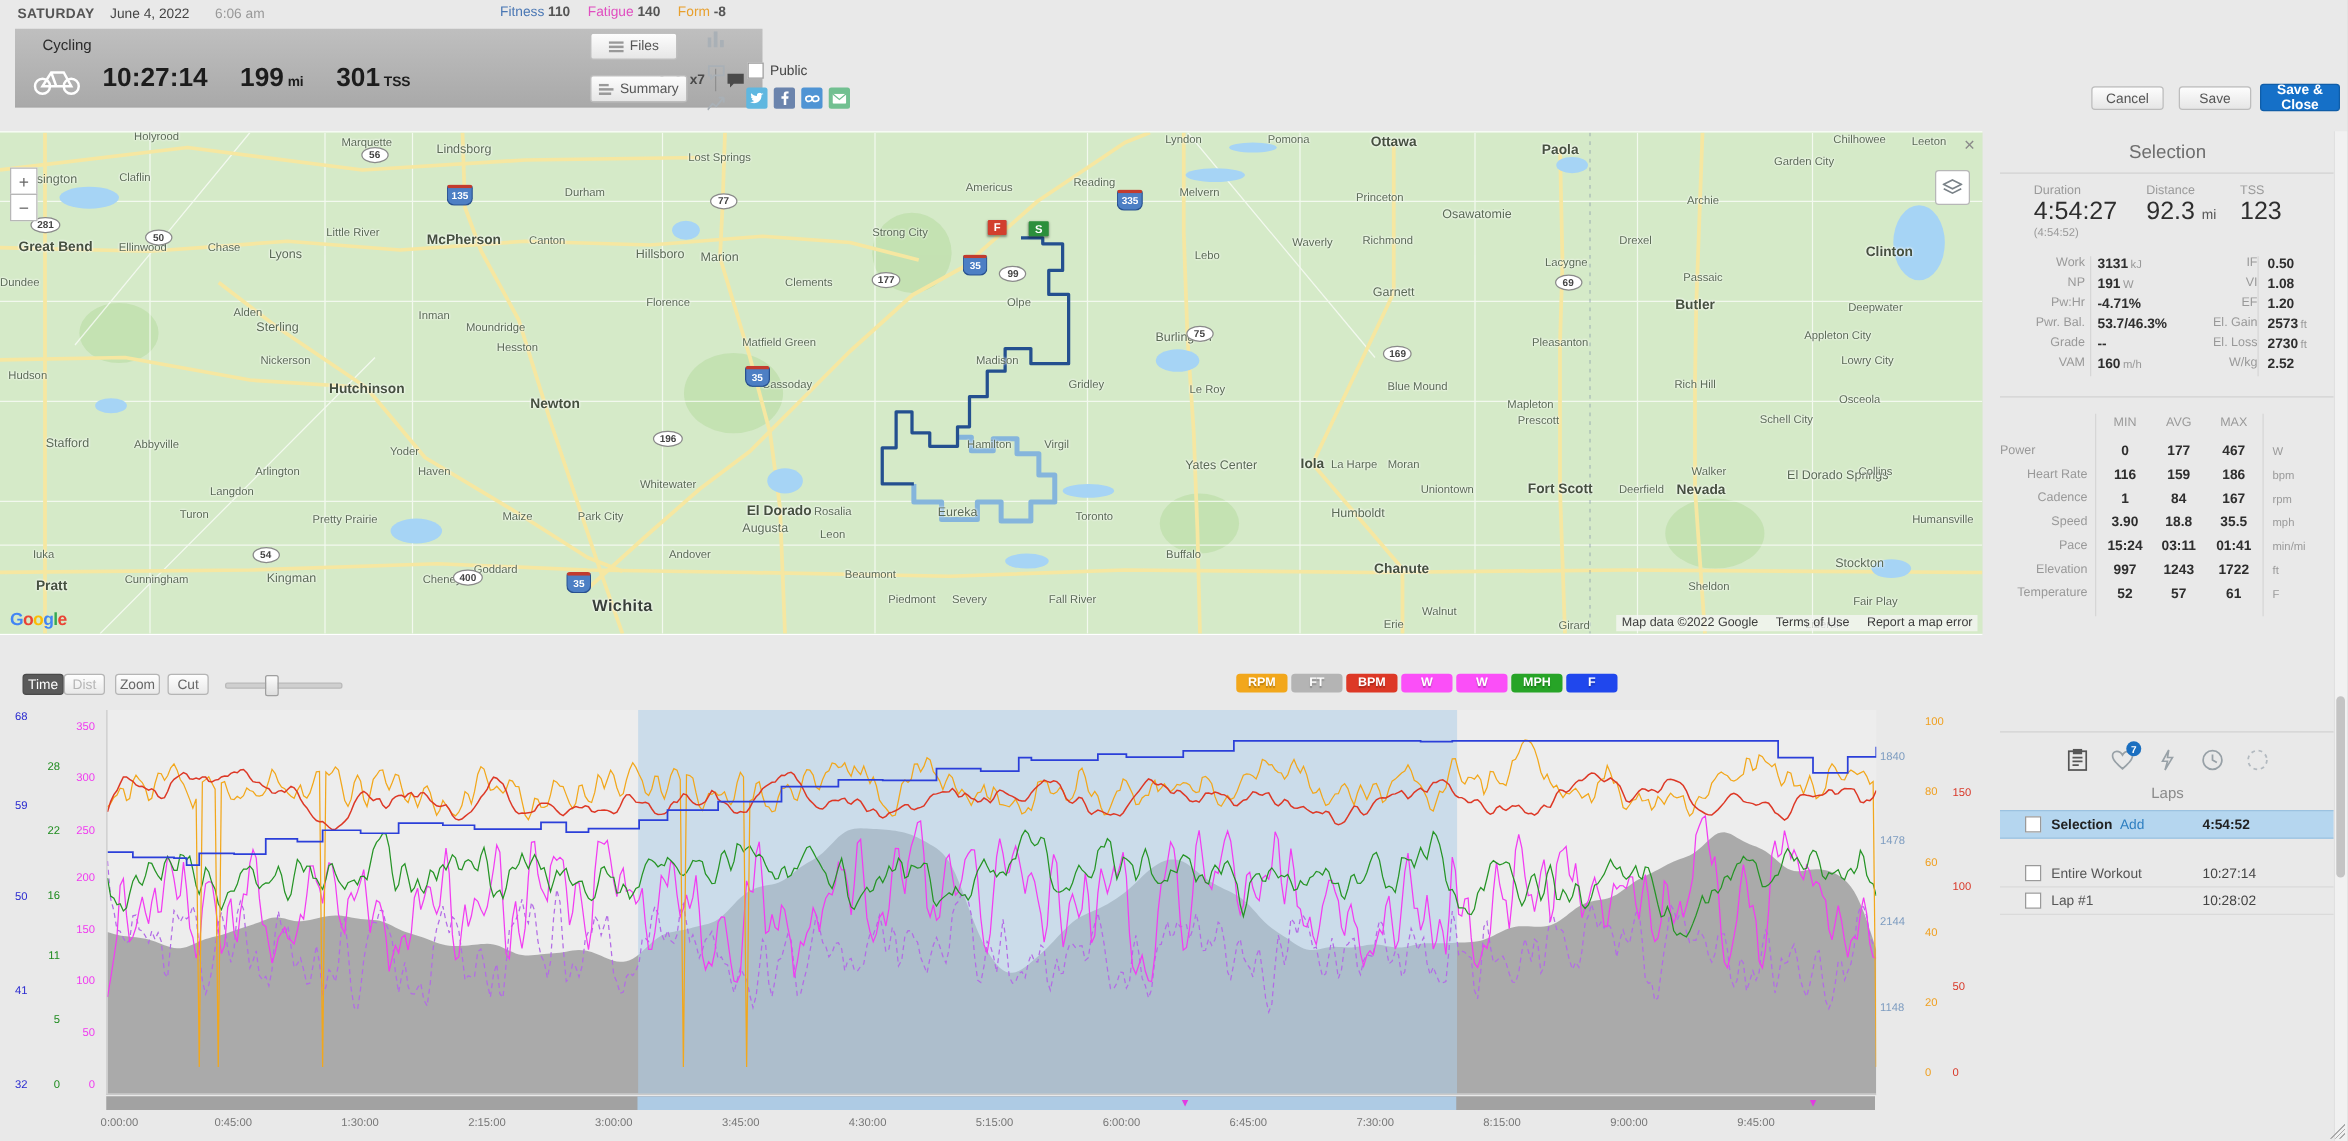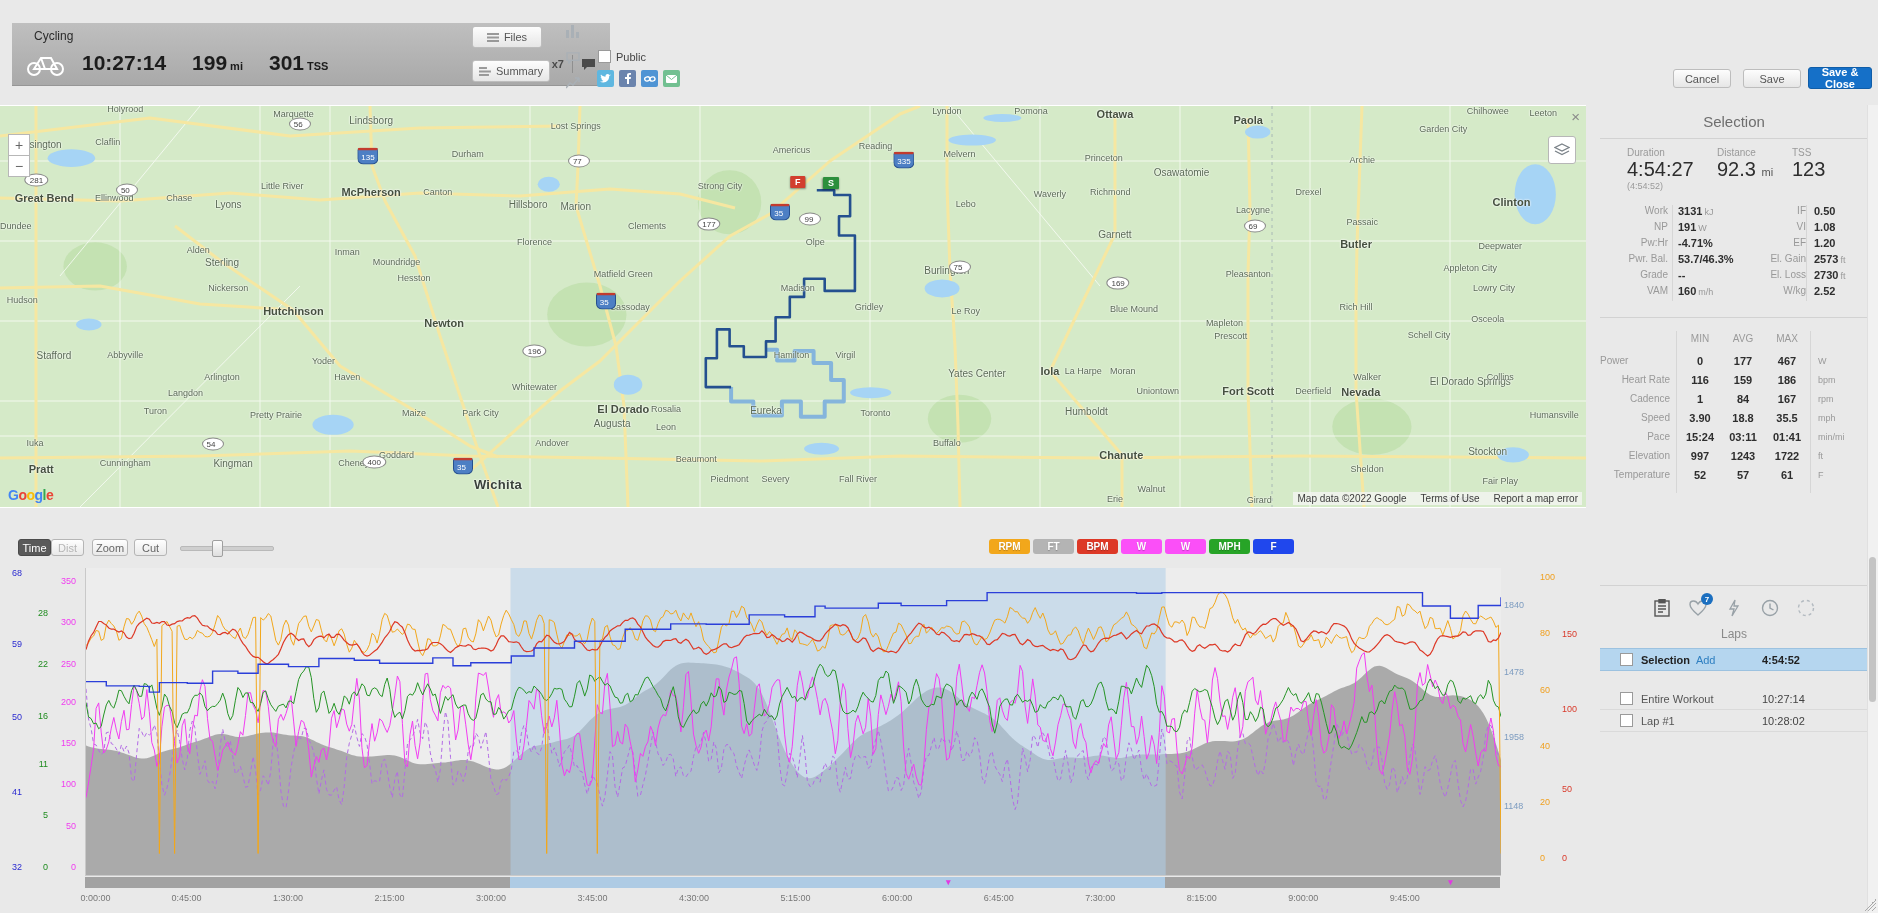--- a/index.html
+++ b/index.html
@@ -32,21 +32,21 @@
   .social{position:absolute;left:597px;top:70px;display:flex;gap:5px;}
   .soc{width:17px;height:17px;border-radius:2px;display:flex;align-items:center;justify-content:center;}
   .saveclose{background:#1570c8 !important;border:1px solid #0f5da8 !important;color:#fff !important;font-weight:bold;}
   
   .map{position:absolute;left:0;top:105px;width:1586px;height:401px;background:#d5eac8;overflow:hidden;border-top:1px solid #fff;border-bottom:1px solid #fff;}
   .map svg.base{position:absolute;left:0;top:0;}
   .mlabel{position:absolute;transform:translate(-50%,-50%);white-space:nowrap;color:#5a6a55;
           text-shadow:0 0 2px #fff,0 0 2px #fff;pointer-events:none;}
   .ml0{font-size:9px;} .ml1{font-size:10px;} .ml2{font-size:11px;color:#45503f;font-weight:bold;}
   .ml3{font-size:13px;color:#39413a;font-weight:bold;letter-spacing:.3px;margin-top:27px;}
-  .shield{position:absolute;transform:translate(-50%,-50%);font-size:8px;font-weight:normal;text-align:left;}
+  .shield{position:absolute;transform:translate(-50%,-50%);font-size:8px;font-weight:bold;text-align:center;}
   .sh-oval{background:#fff;border:1px solid #8a8a8a;border-radius:50%;color:#444;padding:1px 4px;min-width:12px;}
   .sh-int{background:#4d7fc4;border:1px solid #27508f;border-radius:3px 3px 6px 6px;color:#fff;padding:2px 3px;min-width:12px;border-top:3px solid #c23b2e;}
   .mapctl{position:absolute;background:#fff;border:1px solid #b7b7b7;color:#666;display:flex;align-items:center;justify-content:center;cursor:pointer;}
   .gattr{position:absolute;right:4px;bottom:2px;font-size:10px;color:#3c3c3c;background:rgba(245,245,245,.75);padding:1px 4px;display:flex;gap:14px;}
   .glogo{position:absolute;left:8px;bottom:4px;font-size:14px;font-weight:bold;letter-spacing:-.5px;}
   .marker{position:absolute;transform:translate(-50%,-100%);color:#fff;font-size:9px;font-weight:bold;
           padding:1px 5px;border-radius:1px;box-shadow:0 1px 2px rgba(0,0,0,.4);}
   
   .chart{position:absolute;left:0;top:507px;width:1596px;height:406px;}
   .cbtn{position:absolute;box-sizing:border-box;height:17px;border:1px solid #b5b5b5;border-radius:3px;
@@ -101,20 +101,30 @@
   .pagesb{position:absolute;right:0;top:105px;width:10px;height:808px;background:#f1f1f1;border-left:1px solid #e0e0e0;}
   .pagesb .thumb{position:absolute;left:1px;width:7px;border-radius:4px;background:#c4c4c4;}
   .grip{position:absolute;right:2px;bottom:2px;width:12px;height:12px;
         background:linear-gradient(135deg,transparent 50%,#aaa 50%,#aaa 55%,transparent 55%,transparent 65%,#aaa 65%,#aaa 70%,transparent 70%,transparent 80%,#aaa 80%,#aaa 85%,transparent 85%);}
 </style>
 </head>
 <body>
 
 <div class="app">
 
+  <div class="topbar">
+    <span class="tb-day">SATURDAY</span>
+    <span class="tb-date">June 4, 2022</span>
+    <span class="tb-time">6:06 am</span>
+    <div class="tb-metrics" id="tb-metrics">
+        <span class="tb-metric" style="color: rgb(74, 119, 180);">Fitness<b>110</b></span>
+        <span class="tb-metric" style="color: rgb(224, 79, 192);">Fatigue<b>140</b></span>
+        <span class="tb-metric" style="color: rgb(232, 160, 46);">Form<b>-8</b></span>
+      </div>
+  </div>
 
   <div class="card">
     <div class="card-title">Cycling</div>
     <div class="card-bike">
       <svg width="40" height="24" viewBox="0 0 40 24">
           <g stroke="#fff" stroke-width="2" fill="none">
       <circle cx="8" cy="16" r="6"></circle>
             <circle cx="31" cy="16" r="6"></circle>
       <path d="M8 16 L15 5 L25 5 L31 16 L19 16 Z M15 5 L19 16"></path>
           </g>
@@ -496,21 +506,21 @@
         <span style="color: rgb(240, 60, 240); left: 46px; top: 157.398px; width: 30px; text-align: right;">250</span>
         <span style="color: rgb(240, 60, 240); left: 46px; top: 195.159px; width: 30px; text-align: right;">200</span>
         <span style="color: rgb(240, 60, 240); left: 46px; top: 235.683px; width: 30px; text-align: right;">150</span>
         <span style="color: rgb(240, 60, 240); left: 46px; top: 276.514px; width: 30px; text-align: right;">100</span>
         <span style="color: rgb(240, 60, 240); left: 46px; top: 318.88px; width: 30px; text-align: right;">50</span>
         <span style="color: rgb(240, 60, 240); left: 46px; top: 360.325px; width: 30px; text-align: right;">0</span>
       </div>
     <div class="axis" id="ax-right" style="left: 1500px; top: 0px; width: 96px; height: 368px;">
         <span style="color: rgb(125, 156, 192); left: 4px; top: 97.84px; width: 30px; text-align: left;">1840</span>
         <span style="color: rgb(125, 156, 192); left: 4px; top: 165.38px; width: 30px; text-align: left;">1478</span>
-        <span style="color: rgb(125, 156, 192); left: 4px; top: 229.85px; width: 30px; text-align: left;">1958</span>
+        <span style="color: rgb(125, 156, 192); left: 4px; top: 229.85px; width: 30px; text-align: left;">2144</span>
         <span style="color: rgb(125, 156, 192); left: 4px; top: 298.925px; width: 30px; text-align: left;">1148</span>
         <span style="color: rgb(240, 160, 32); left: 40px; top: 70.21px; width: 30px; text-align: left;">100</span>
         <span style="color: rgb(240, 160, 32); left: 40px; top: 126.391px; width: 30px; text-align: left;">80</span>
         <span style="color: rgb(240, 160, 32); left: 40px; top: 182.572px; width: 30px; text-align: left;">60</span>
         <span style="color: rgb(240, 160, 32); left: 40px; top: 238.753px; width: 30px; text-align: left;">40</span>
         <span style="color: rgb(240, 160, 32); left: 40px; top: 294.934px; width: 30px; text-align: left;">20</span>
         <span style="color: rgb(240, 160, 32); left: 40px; top: 351.115px; width: 30px; text-align: left;">0</span>
         <span style="color: rgb(217, 58, 43); left: 62px; top: 127.005px; width: 30px; text-align: left;">150</span>
         <span style="color: rgb(217, 58, 43); left: 62px; top: 202.22px; width: 30px; text-align: left;">100</span>
         <span style="color: rgb(217, 58, 43); left: 62px; top: 282.04px; width: 30px; text-align: left;">50</span>

